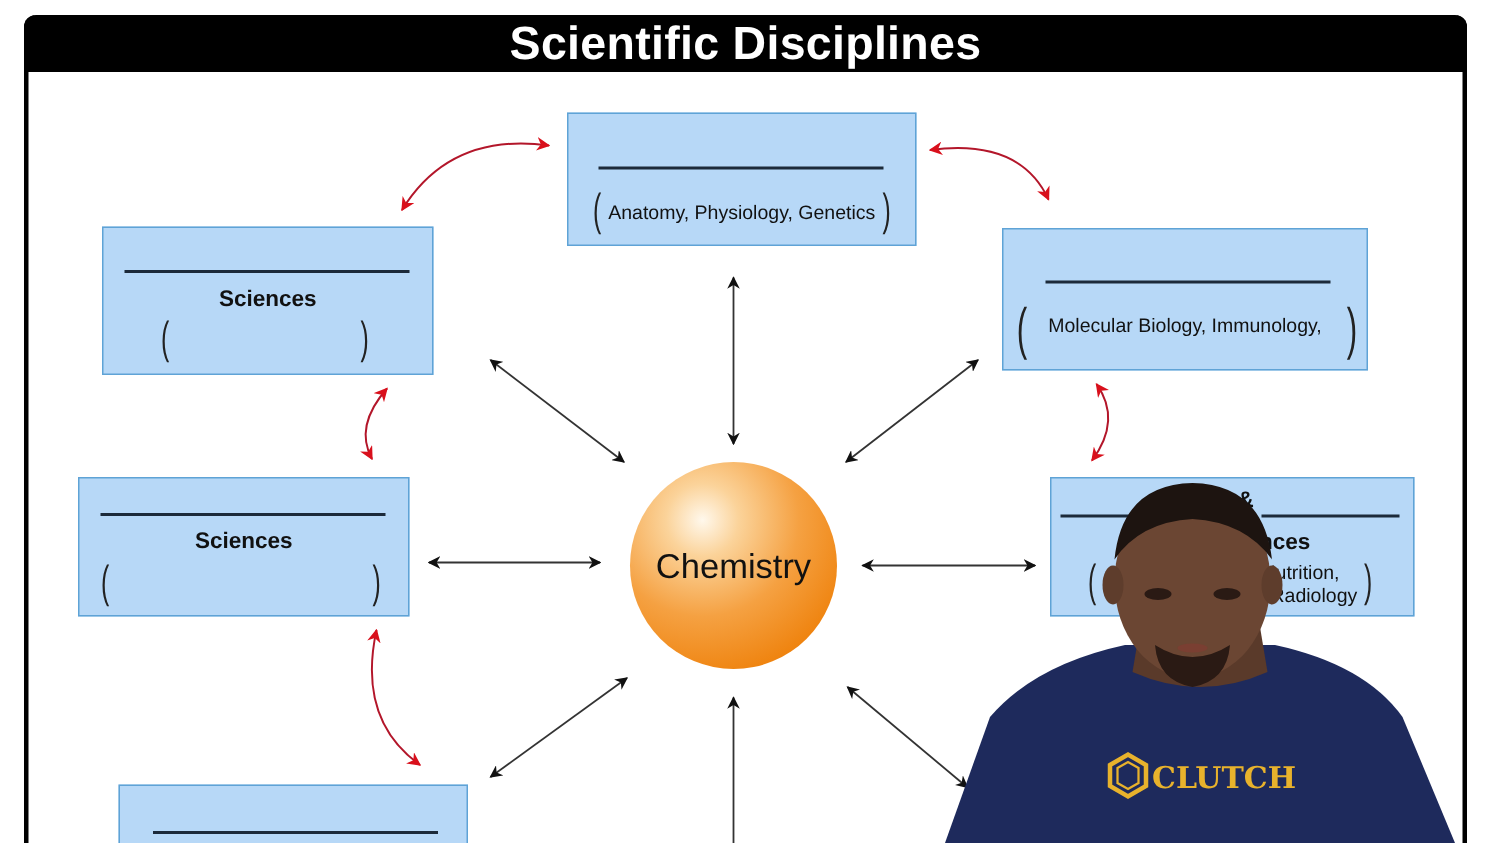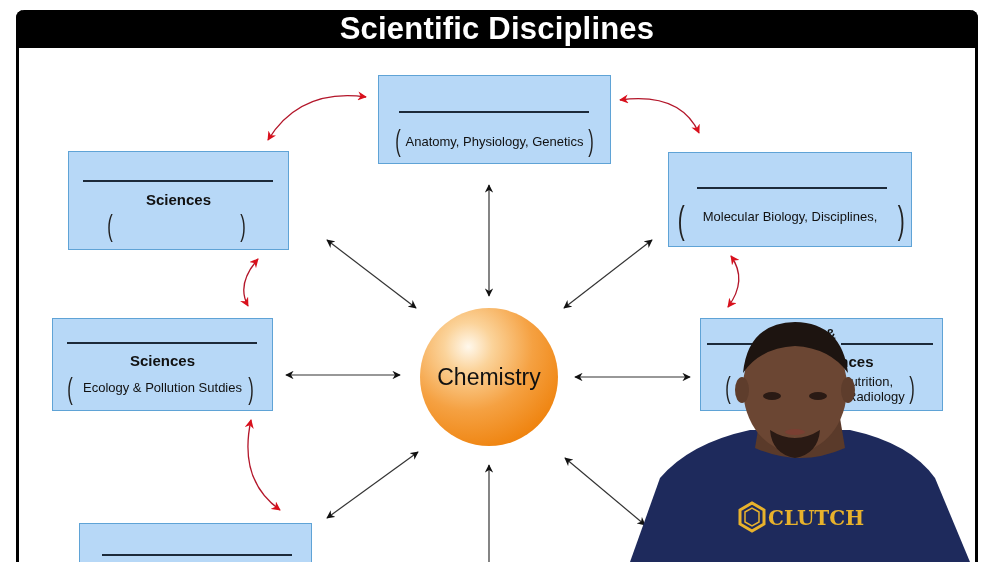--- a/index.html
+++ b/index.html
@@ -102,29 +102,28 @@
 <div class="box" style="left:68px;top:151px;width:221px;height:99px;">
   <div class="blank" style="left:14px;top:28px;width:190px;"></div>
   <div class="box-heading" style="top:39px;">Sciences</div>
   <span class="paren" style="left:36px;top:59px;">(</span>
   <span class="paren" style="left:169px;top:59px;">)</span>
 </div>
 
 <div class="box" style="left:668px;top:152px;width:244px;height:95px;">
   <div class="blank" style="left:28px;top:34px;width:190px;"></div>
   <span class="paren" style="left:6px;top:52px;font-size:38px;">(</span>
-  <div class="box-sub" style="top:56px;">Molecular Biology, Disciplines,</div>
+  <div class="box-sub" style="top:56px;">Molecular Biology, Immunology,</div>
   <span class="paren" style="left:226px;top:52px;font-size:38px;">)</span>
 </div>
 
 <div class="box" style="left:52px;top:318px;width:221px;height:93px;">
   <div class="blank" style="left:14px;top:23px;width:190px;"></div>
   <div class="box-heading" style="top:33px;">Sciences</div>
   <span class="paren" style="left:12px;top:55px;">(</span>
-  <div class="box-sub" style="top:61px;">Ecology &amp; Pollution Sutdies</div>
   <span class="paren" style="left:193px;top:55px;">)</span>
 </div>
 
 <div class="box" style="left:700px;top:318px;width:243px;height:93px;">
   <div class="blank" style="left:6px;top:24px;width:92px;"></div>
   <div style="position:absolute;left:124px;top:6px;font-weight:bold;font-size:15px;">&amp;</div>
   <div class="blank" style="left:140px;top:24px;width:92px;"></div>
   <div style="position:absolute;left:130px;top:34px;font-weight:bold;font-size:15px;">ences</div>
   <span class="paren" style="left:22px;top:54px;">(</span>
   <div style="position:absolute;left:140px;top:55px;font-size:13px;">Nutrition,</div>

